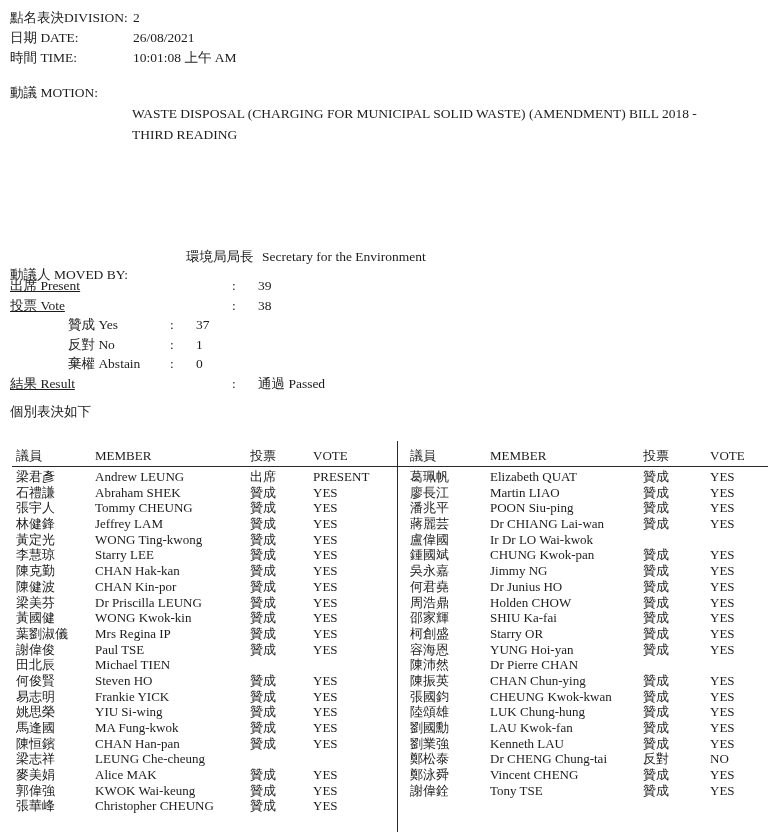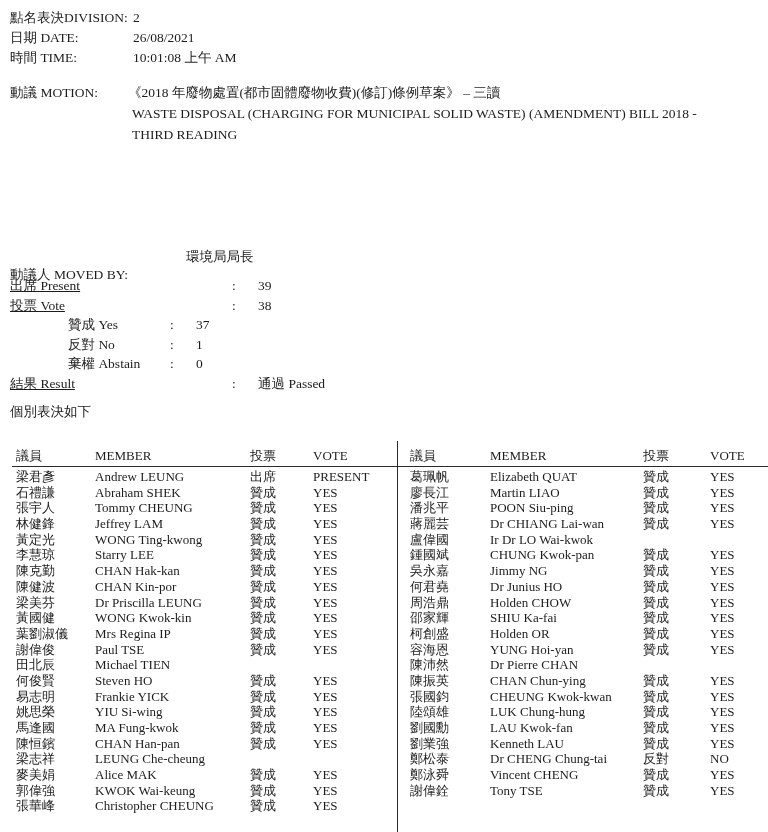--- a/index.html
+++ b/index.html
@@ -54,26 +54,26 @@
   <div class="abs hdr-label" style="top:10px">點名表決DIVISION:</div>
   <div class="abs hdr-value" style="top:10px">2</div>
 
   <div class="abs hdr-label" style="top:30px">日期 DATE:</div>
   <div class="abs hdr-value" style="top:30px">26/08/2021</div>
 
   <div class="abs hdr-label" style="top:50px">時間 TIME:</div>
   <div class="abs hdr-value" style="top:50px">10:01:08 上午 AM</div>
 
   <div class="abs hdr-label" style="top:85px">動議 MOTION:</div>
-  <div class="abs" style="left:128px; top:85px">《2018 年廢物處置(都市固體廢物收費)(修訂)條例草案》 – 三讀</div>
   <div class="abs" style="left:132px; top:106px">WASTE DISPOSAL (CHARGING FOR MUNICIPAL SOLID WASTE) (AMENDMENT) BILL 2018 -</div>
   <div class="abs" style="left:132px; top:127px">THIRD READING</div>
 
   <div class="abs hdr-label" style="top:267px">動議人 MOVED BY:</div>
   <div class="abs" style="left:186px; top:249px">環境局局長</div>
+  <div class="abs" style="left:262px; top:249px">Secretary for the Environment</div>
 
   <div class="abs stat-label" style="top:278px">出席 Present</div>
   <div class="abs stat-colon" style="top:278px">:</div>
   <div class="abs stat-value" style="top:278px">39</div>
 
   <div class="abs stat-label" style="top:298px">投票 Vote</div>
   <div class="abs stat-colon" style="top:298px">:</div>
   <div class="abs stat-value" style="top:298px">38</div>
 
   <div class="abs stat-label-i" style="top:317px">贊成 Yes</div>
@@ -236,21 +236,21 @@
       <div>YES</div>
       <div>周浩鼎</div>
       <div>Holden CHOW</div>
       <div>贊成</div>
       <div>YES</div>
       <div>邵家輝</div>
       <div>SHIU Ka-fai</div>
       <div>贊成</div>
       <div>YES</div>
       <div>柯創盛</div>
-      <div>Holden OR</div>
+      <div>Starry OR</div>
       <div>贊成</div>
       <div>YES</div>
       <div>容海恩</div>
       <div>YUNG Hoi-yan</div>
       <div>贊成</div>
       <div>YES</div>
       <div>陳沛然</div>
       <div>Dr Pierre CHAN</div>
       <div></div>
       <div></div>

